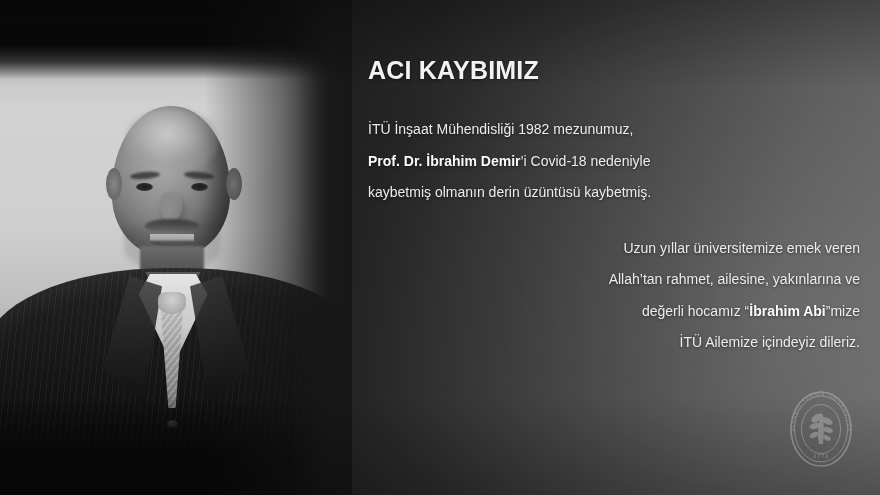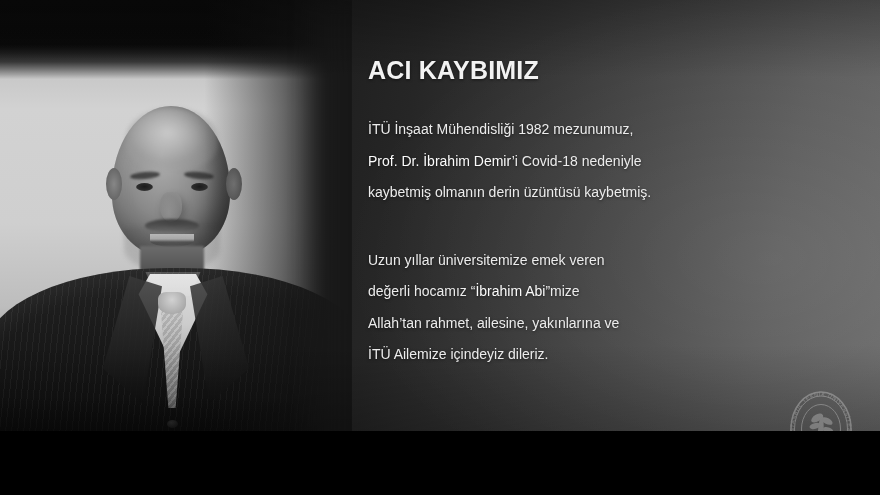--- a/index.html
+++ b/index.html
@@ -3,21 +3,21 @@
 <meta charset="utf-8">
 <style>
   html, body {
     margin: 0;
     padding: 0;
     background: #000;
   }
   #poster {
     position: relative;
     width: 880px;
-    height: 431px;
+    height: 495px;
     overflow: hidden;
     font-family: "Liberation Sans", sans-serif;
     background: #1a1a1a;
   }
 
   
   .bg-gradient {
     position: absolute;
     inset: 0;
     background: linear-gradient(100deg,
@@ -334,23 +334,23 @@
     left: 0;
     width: 492px;
   }
   .para {
     margin: 0;
     color: #ececec;
     font-size: 14px;
     line-height: 31.5px;
     text-shadow: 0 1px 3px rgba(0,0,0,0.5);
   }
-  .para + .para { margin-top: 36px; }
+  .para + .para { margin-top: 24px; text-align: right; }
   .para b, .para strong {
-    font-weight: normal;
+    font-weight: bold;
     color: #fbfbfb;
   }
   .nowrap-line { display: block; }
 
   
   .seal {
     position: absolute;
     left: 784px;
     top: 388px;
     width: 74px;
@@ -406,22 +406,22 @@
     <div class="body-block">
 
       <p class="para">
         <span class="nowrap-line">İTÜ İnşaat Mühendisliği 1982 mezunumuz,</span>
         <span class="nowrap-line"><b>Prof. Dr. İbrahim Demir</b><span>’i Covid-18 nedeniyle</span></span>
         <span class="nowrap-line">kaybetmiş olmanın derin üzüntüsü kaybetmiş.</span>
       </p>
 
       <p class="para">
         <span class="nowrap-line">Uzun yıllar üniversitemize emek veren</span>
+        <span class="nowrap-line">Allah’tan rahmet, ailesine, yakınlarına ve</span>
         <span class="nowrap-line"><span>değerli hocamız “</span><b>İbrahim Abi</b><span>”mize</span></span>
-        <span class="nowrap-line">Allah’tan rahmet, ailesine, yakınlarına ve</span>
         <span class="nowrap-line">İTÜ Ailemize içindeyiz dileriz.</span>
       </p>
 
     </div>
   </div>
 
   <div class="seal">
     <svg viewBox="0 0 74 82" xmlns="http://www.w3.org/2000/svg">
       <defs>
         <path id="sealArc" d="M 10,42 A 27,34 0 0 1 64,42" fill="none"></path>

